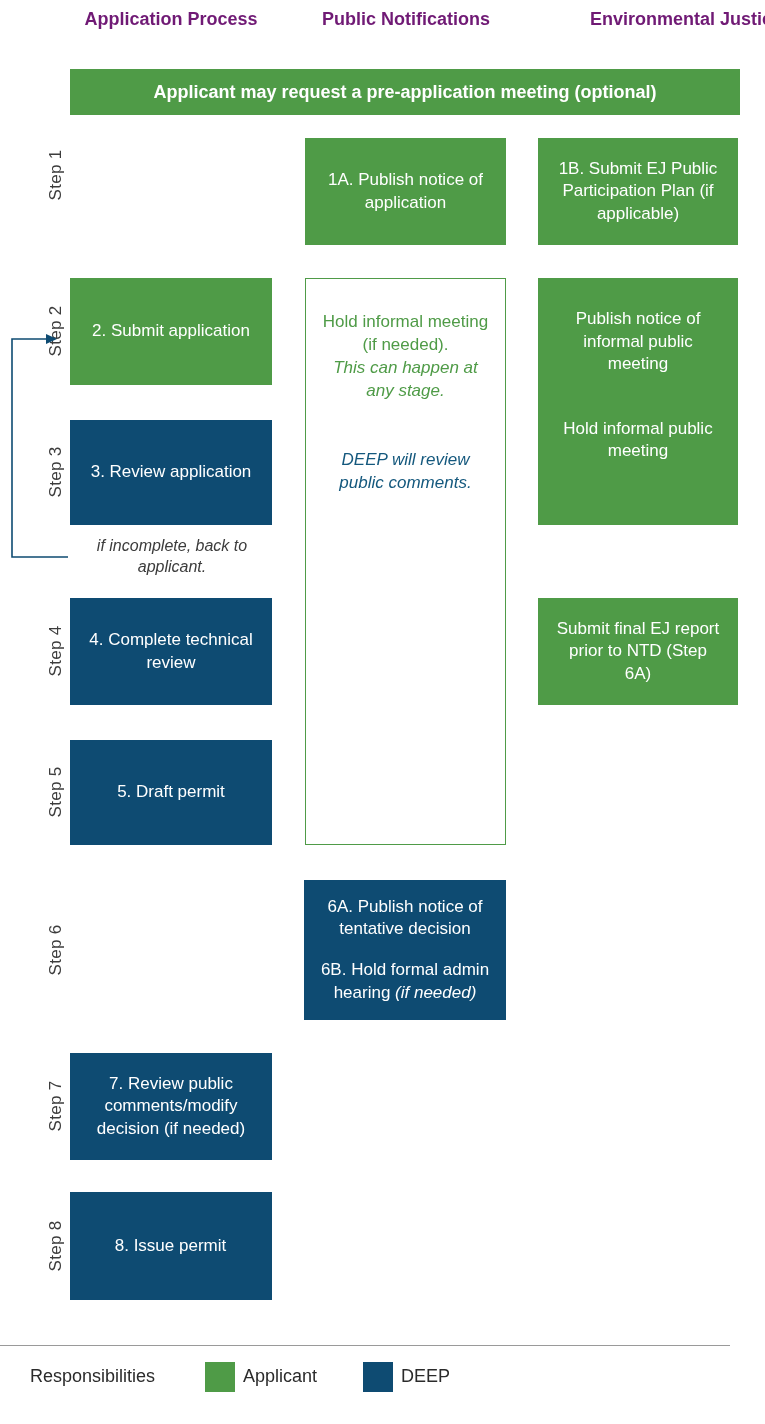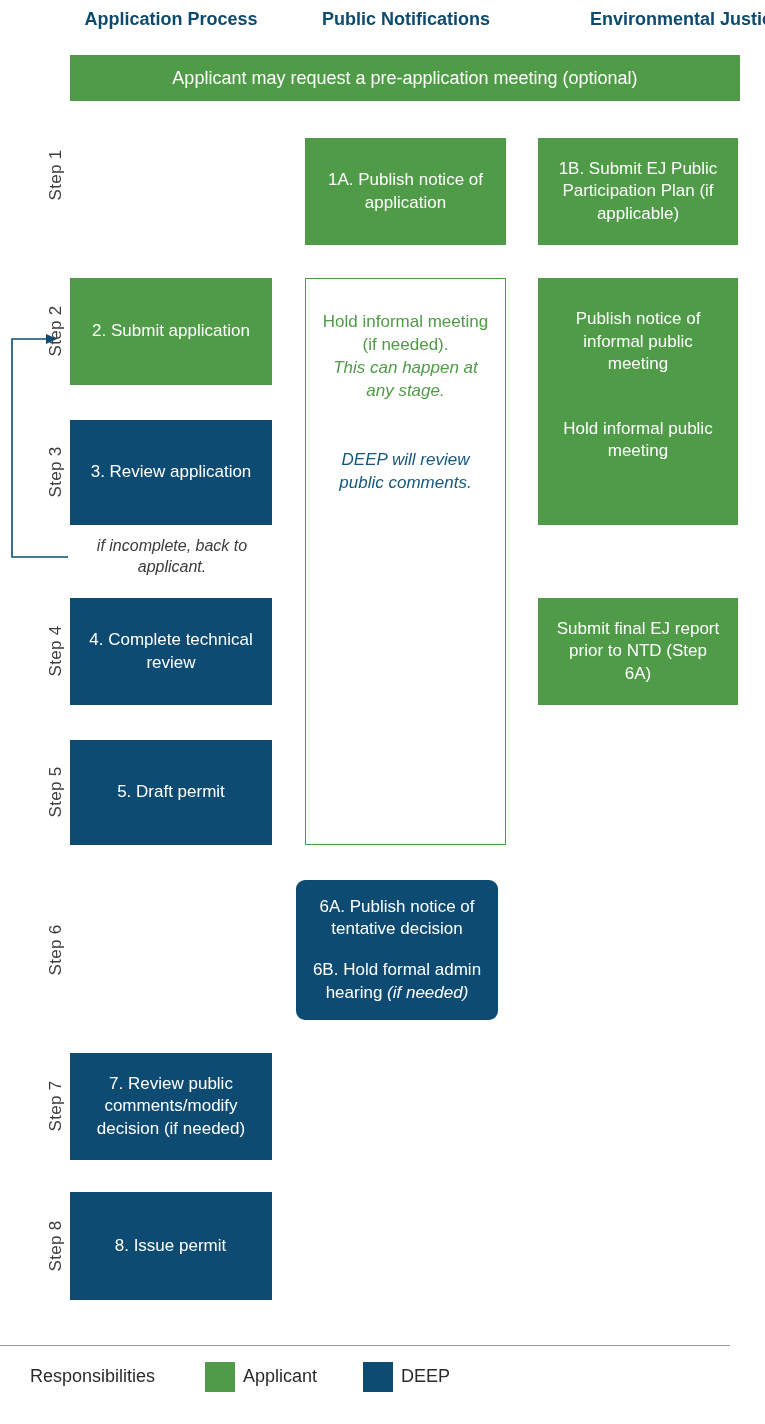--- a/index.html
+++ b/index.html
@@ -1,24 +1,24 @@
 <!DOCTYPE html>
 <html><head>
 <meta charset="utf-8">
 <style>
   html,body{margin:0;padding:0;background:#ffffff;}
   body{font-family:"Liberation Sans", sans-serif;}
   #canvas{position:relative;width:765px;height:1424px;background:#ffffff;overflow:hidden;}
 
   .col-header{position:absolute;top:6px;height:26px;font-size:18px;font-weight:bold;
-    color:#0c4a6e;text-align:center;line-height:26px;}
+    color:#701a75;text-align:center;line-height:26px;}
 
-  .banner{position:absolute;left:70px;top:55px;width:670px;height:46px;
+  .banner{position:absolute;left:70px;top:69px;width:670px;height:46px;
     background:var(--green);color:#fff;font-size:18px;display:flex;
-    align-items:center;justify-content:center;text-align:center;}
+    align-items:center;justify-content:center;text-align:center;font-weight:bold;}
 
   .step-label{position:absolute;transform:translate(-50%,-50%) rotate(-90deg);
     font-size:17px;color:#3c3c3c;white-space:nowrap;letter-spacing:.3px;}
 
   .box{position:absolute;display:flex;flex-direction:column;align-items:center;
     justify-content:center;text-align:center;color:#fff;font-size:17px;
     line-height:1.33;padding:8px 16px;box-sizing:border-box;}
   .green{background:var(--green);}
   .blue{background:var(--blue);}
 
@@ -90,21 +90,21 @@
   <svg class="arrow-svg" width="80" height="245" viewBox="0 0 80 245">
     <polyline points="68,232 12,232 12,14 46,14" fill="none" stroke="#0e4b72" stroke-width="1.6"></polyline>
     <polygon points="46,9 57,14 46,19" fill="#0e4b72"></polygon>
   </svg>
 
   <div class="box blue" style="left:70px;top:598px;width:202px;height:107px;">4. Complete technical review</div>
   <div class="box green" style="left:538px;top:598px;width:200px;height:107px;">Submit final EJ report prior to NTD (Step 6A)</div>
 
   <div class="box blue" style="left:70px;top:740px;width:202px;height:105px;">5. Draft permit</div>
 
-  <div class="box blue box6" style="left:296px;top:880px;width:202px;height:140px;border-radius:9px;">
+  <div class="box blue box6" style="left:304px;top:880px;width:202px;height:140px;">
     <div>6A. Publish notice of tentative decision</div>
     <div class="block2"><span>6B. Hold formal admin hearing </span><span class="italic">(if needed)</span></div>
   </div>
 
   <div class="box blue" style="left:70px;top:1053px;width:202px;height:107px;">7. Review public comments/modify decision (if needed)</div>
 
   <div class="box blue" style="left:70px;top:1192px;width:202px;height:108px;padding-left:15px;">8. Issue permit</div>
 
   <div class="divider"></div>
   <div class="legend-title">Responsibilities</div>

